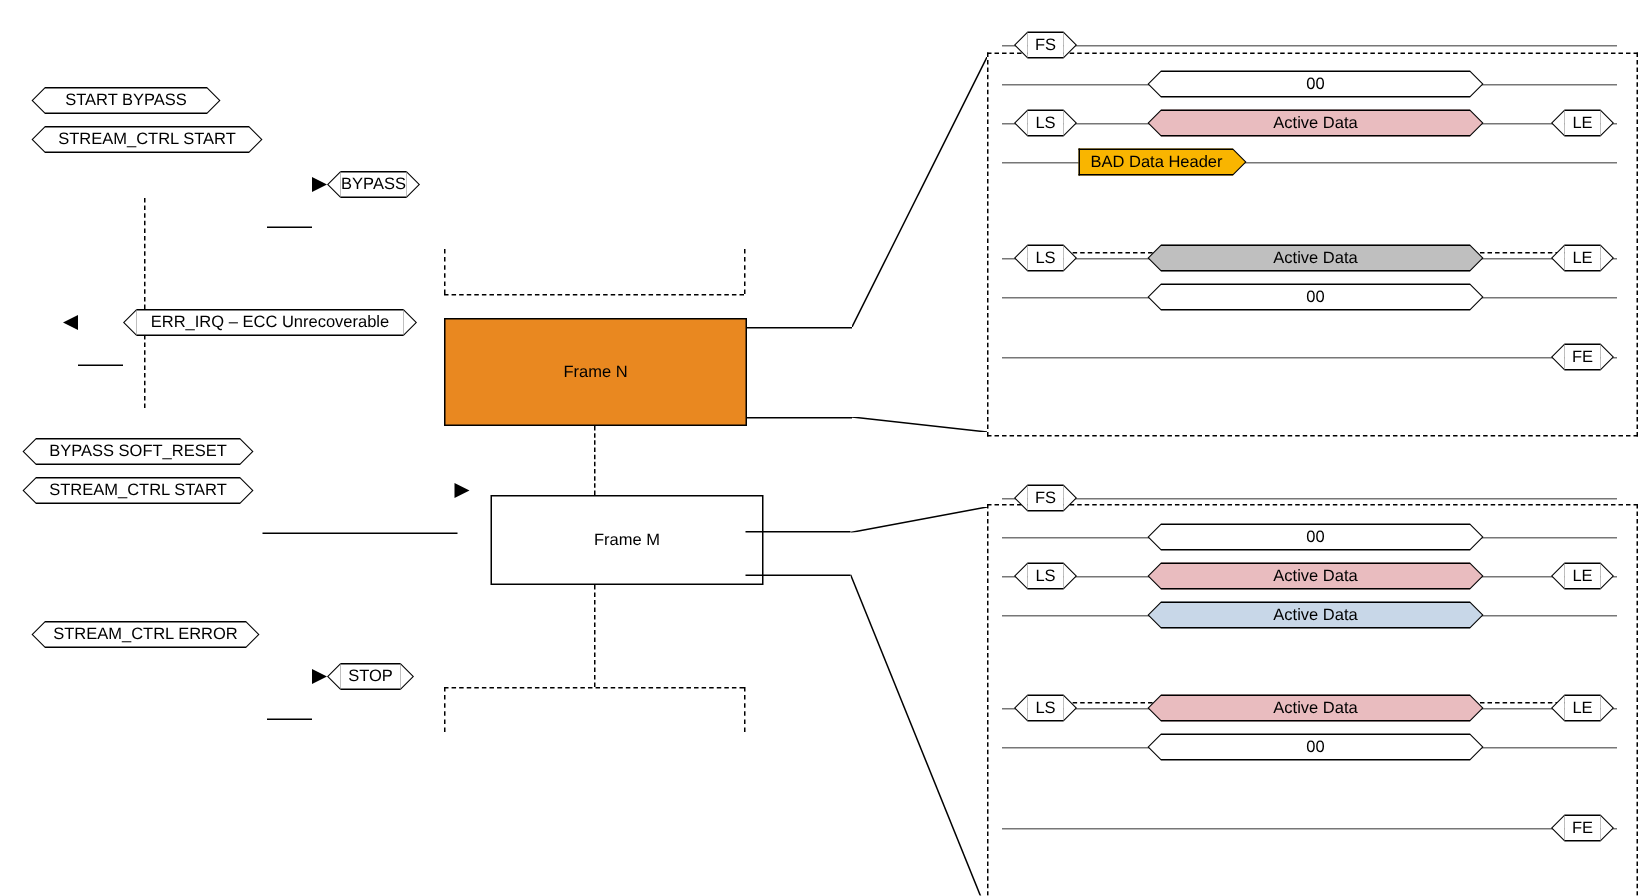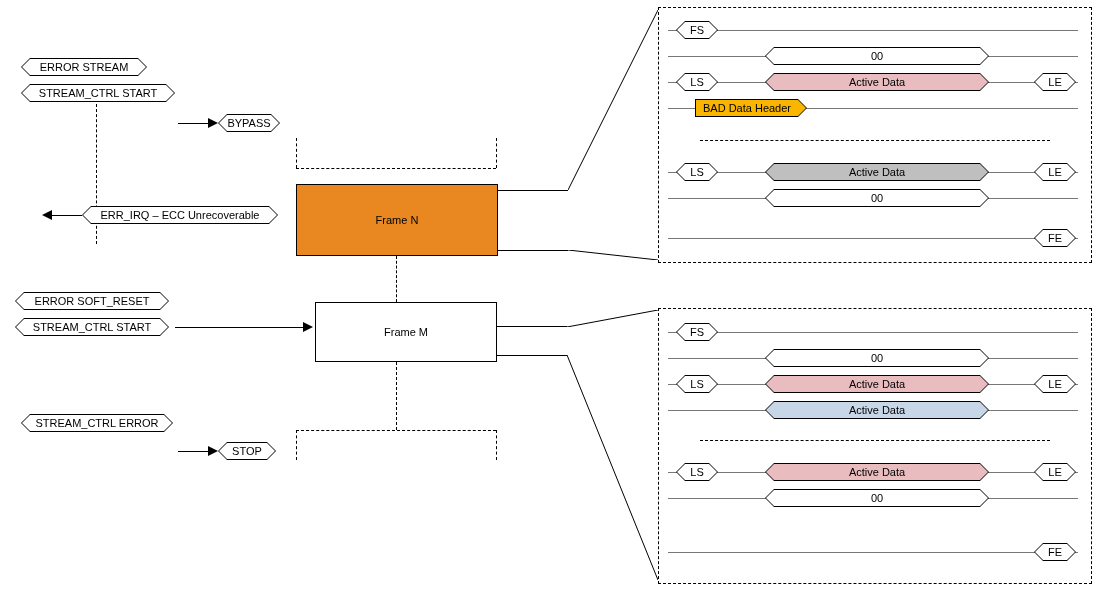--- a/index.html
+++ b/index.html
@@ -4,21 +4,21 @@
 <style>
   html, body { margin:0; padding:0; }
   body {
     width:1101px; height:597px;
     font-family: Arial, Helvetica, sans-serif;
     font-size:11px;
     color:#000;
     position:relative;
     background:#fff;
   }
-  .abs { position:absolute; }
+  .abs { position:absolute;margin-top:28px; }
   .frame-box {
     border:1px solid #000;
     display:flex;
     align-items:center;
     justify-content:center;
   }
   .frame-n { background:#e98820; }
   .frame-m { background:#fff; }
   .dashed-box {
     border:1px dashed #000;
@@ -88,21 +88,21 @@
     border-right:10px solid #000;
     position:absolute;
   }
   .panel-row-line { position:absolute; height:0; border-top:1px solid #777; }
 </style>
 </head>
 <body>
 
 <div class="hex white" style="left:21px; top:58px;">
   <div class="lp"></div>
-    <div class="body" style="width:102px;">ERROR STREAM</div>
+    <div class="body" style="width:102px;">START BYPASS</div>
     <div class="rp"></div>
 </div>
 
 <div class="hex white" style="left:21px; top:84px;">
   <div class="lp"></div>
     <div class="body" style="width:130px;">STREAM_CTRL START</div>
     <div class="rp"></div>
 </div>
 
 <div class="vline-dashed abs" style="left:96px; top:104px; height:140px;"></div>
@@ -118,21 +118,21 @@
 <div class="arrow-left" style="left:42px; top:210px;"></div>
 <div class="hline abs" style="left:52px; top:215px; width:30px;"></div>
 <div class="hex white" style="left:82px; top:206px;">
   <div class="lp"></div>
     <div class="body" style="width:172px;">ERR_IRQ – ECC Unrecoverable</div>
     <div class="rp"></div>
 </div>
 
 <div class="hex white" style="left:15px; top:292px;">
   <div class="lp"></div>
-    <div class="body" style="width:130px;">ERROR SOFT_RESET</div>
+    <div class="body" style="width:130px;">BYPASS SOFT_RESET</div>
     <div class="rp"></div>
 </div>
 <div class="hex white" style="left:15px; top:318px;">
   <div class="lp"></div>
     <div class="body" style="width:130px;">STREAM_CTRL START</div>
     <div class="rp"></div>
 </div>
 
 <div class="hline abs" style="left:175px; top:327px; width:130px;"></div>
 <div class="arrow-right" style="left:303px; top:322px;"></div>
@@ -154,21 +154,21 @@
 <div class="vline-dashed abs" style="left:296px; top:138px; height:30px;"></div>
 <div class="hline-dashed abs" style="left:296px; top:168px; width:200px;"></div>
 <div class="vline-dashed abs" style="left:496px; top:138px; height:30px;"></div>
 
 <div class="abs frame-box frame-n" style="left:296px; top:184px; width:200px; height:70px;">
   <span>Frame N</span>
 </div>
 
 <div class="vline-dashed abs" style="left:396px; top:256px; height:46px;"></div>
 
-<div class="abs frame-box frame-m" style="left:315px; top:302px; width:180px; height:58px;">
+<div class="abs frame-box frame-m" style="left:327px; top:302px; width:180px; height:58px;">
   <span>Frame M</span>
 </div>
 
 <div class="vline-dashed abs" style="left:396px; top:362px; height:68px;"></div>
 
 <div class="vline-dashed abs" style="left:296px; top:430px; height:30px;"></div>
 <div class="hline-dashed abs" style="left:296px; top:430px; width:200px;"></div>
 <div class="vline-dashed abs" style="left:496px; top:430px; height:30px;"></div>
 
 <div class="hline abs" style="left:498px; top:190px; width:70px;"></div>
@@ -224,21 +224,21 @@
     <div class="body" style="width:200px;">Active Data</div>
     <div class="rp"></div>
   </div>
 <div class="hex white" style="left:1034px; top:73px;">
     <div class="lp"></div>
     <div class="body" style="width:18px;">LE</div>
     <div class="rp"></div>
   </div>
 
 <div class="panel-row-line" style="left:668px; top:108px; width:410px;"></div>
-<div class="hex orange flat-left" style="left:695px; top:99px;">
+<div class="hex orange flat-left" style="left:719px; top:99px;">
     <div class="body" style="width:96px;">BAD Data Header</div>
     <div class="rp"></div>
   </div>
 
 <div class="hline-dashed abs" style="left:700px; top:140px; width:350px;"></div>
 
 <div class="panel-row-line" style="left:668px; top:172px; width:410px;"></div>
 <div class="hex white" style="left:676px; top:163px;">
     <div class="lp"></div>
     <div class="body" style="width:18px;">LS</div>

